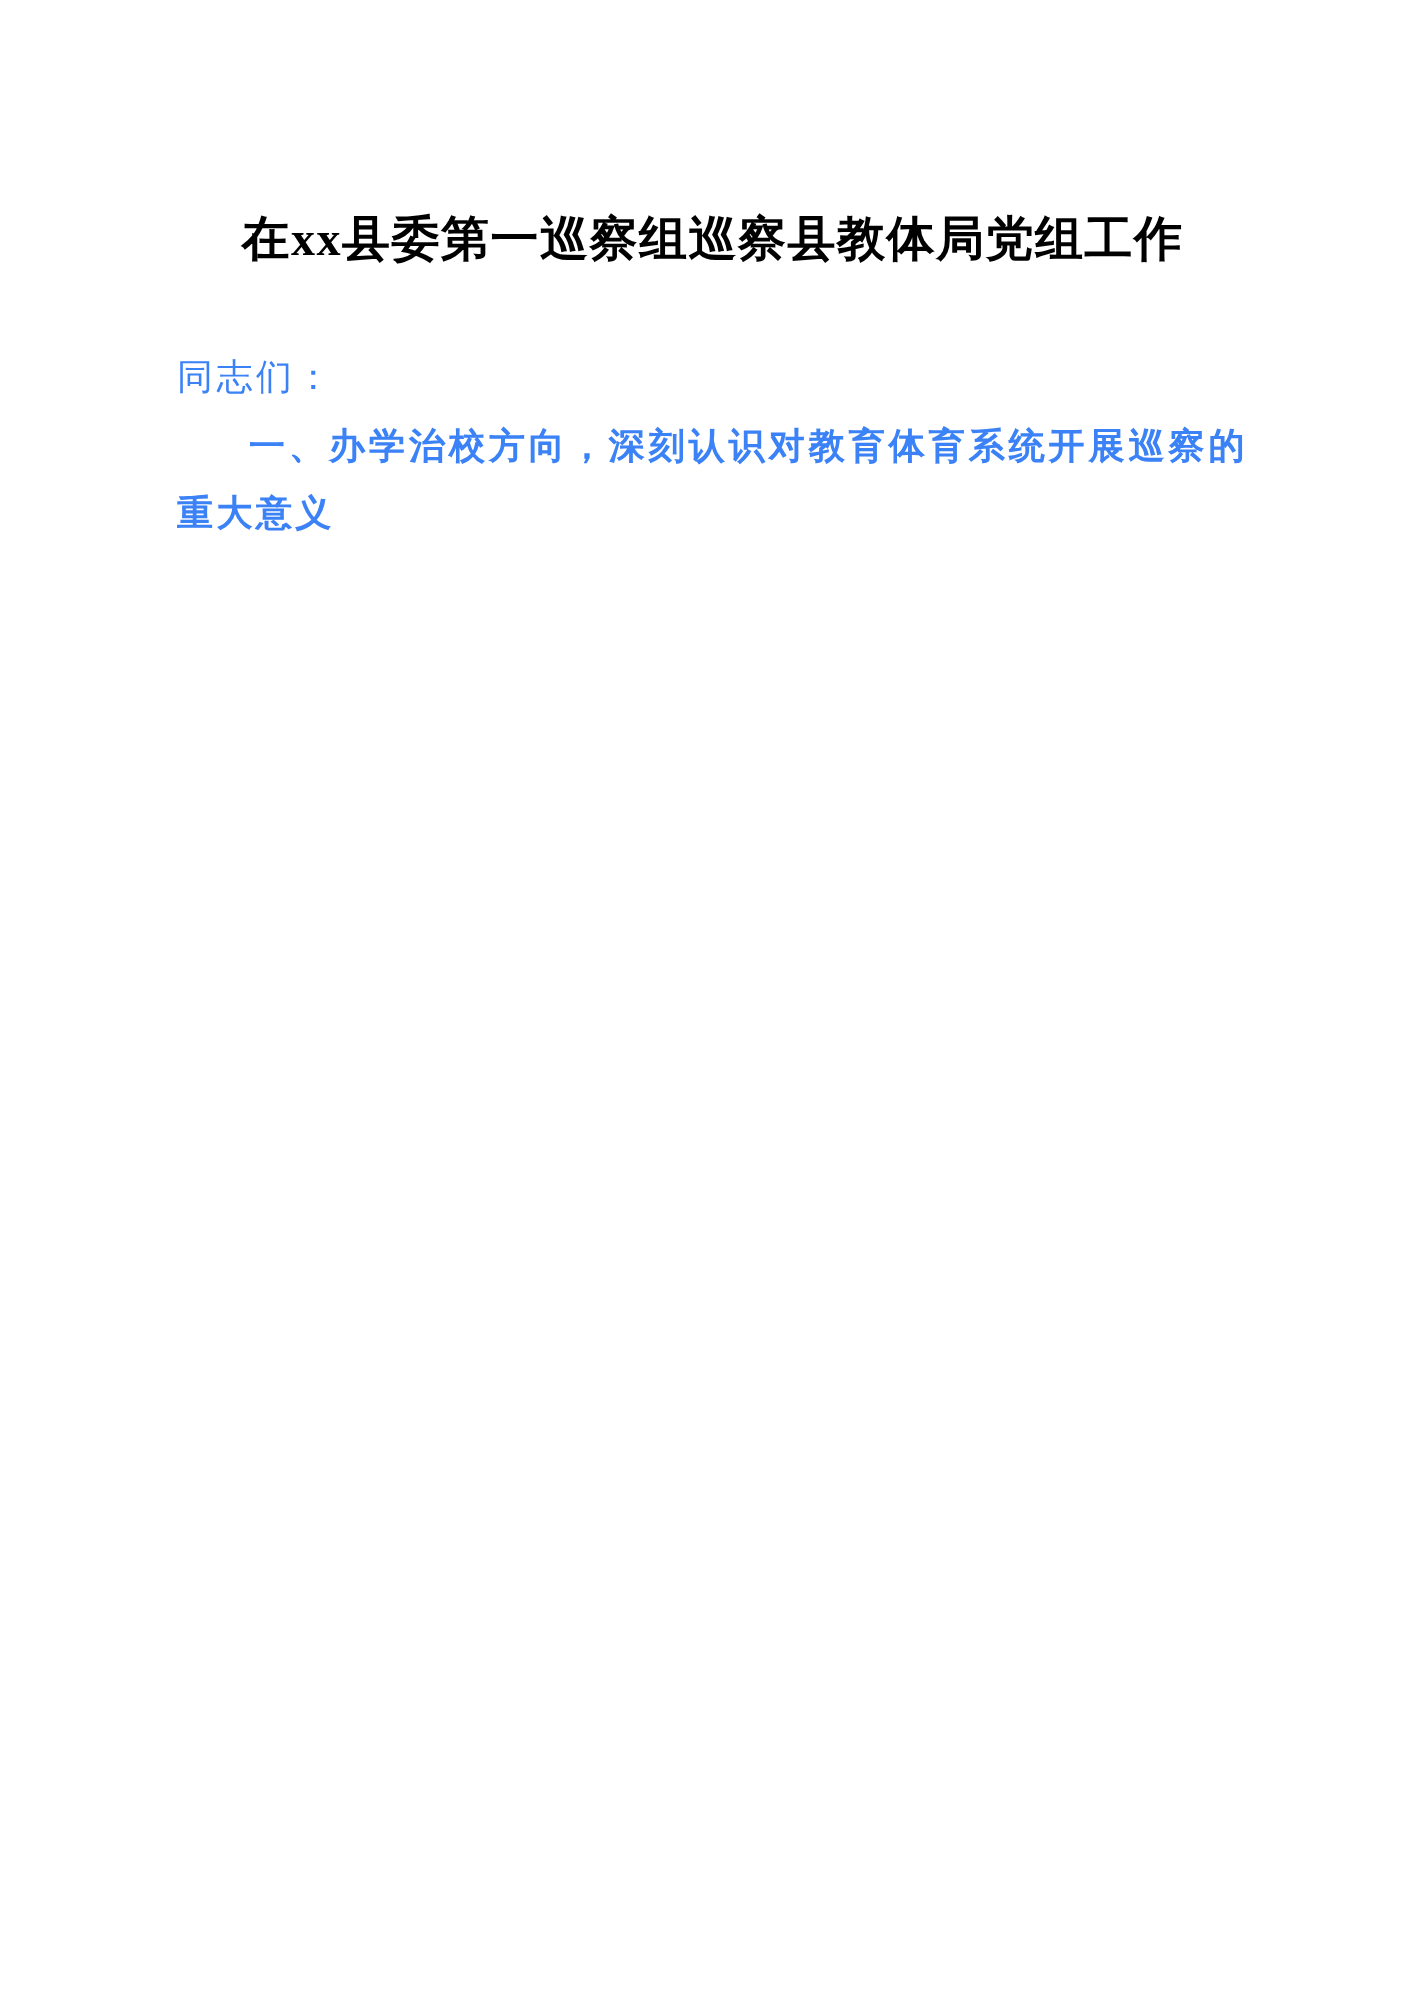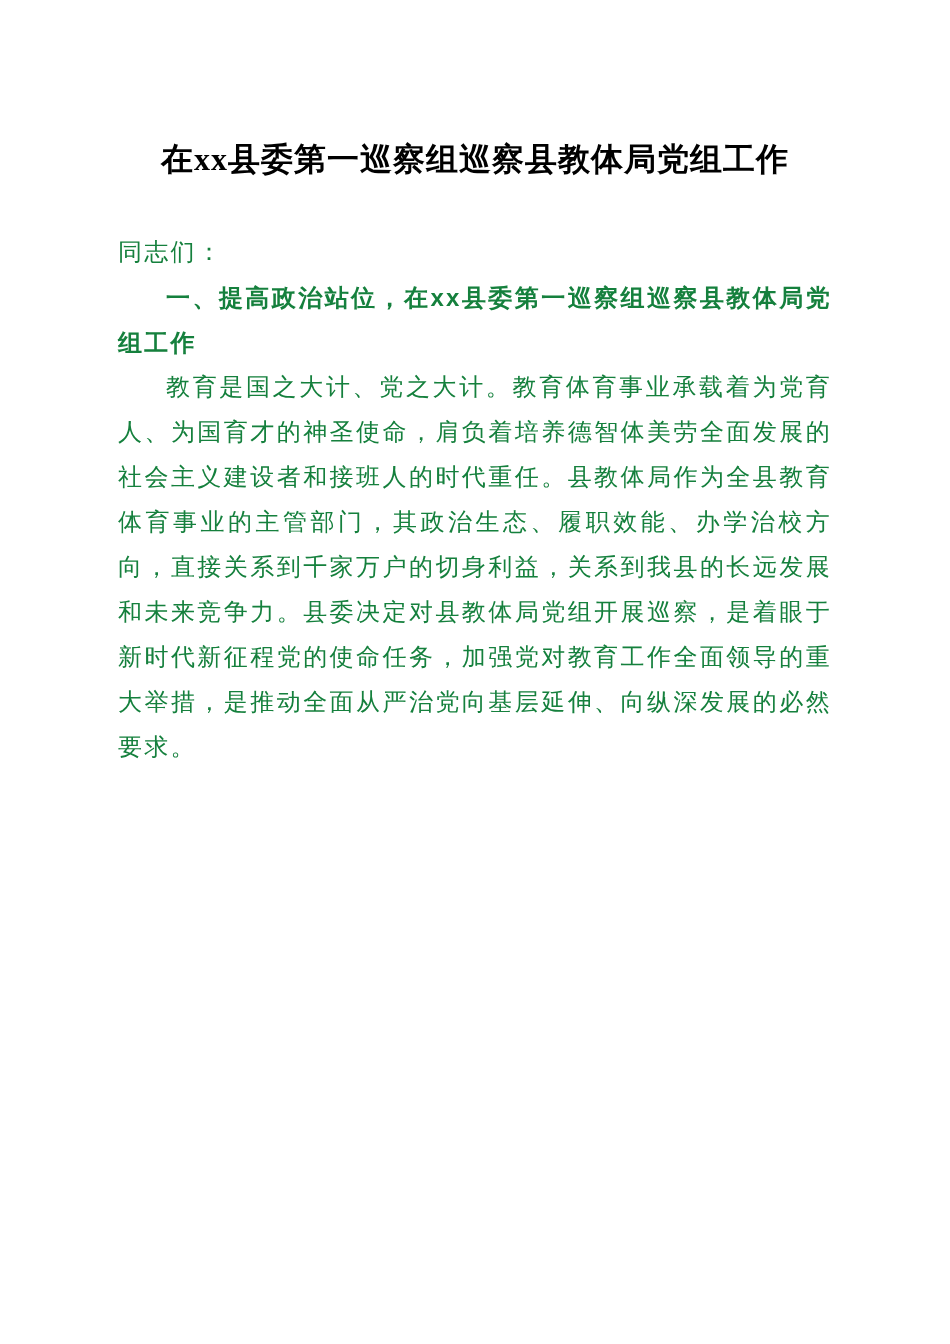--- a/index.html
+++ b/index.html
@@ -30,21 +30,21 @@
     text-align: center;
     color: #000000;
   }
   .doc-body {
     margin-top: 48px;
     font-family: "Liberation Serif", "DejaVu Serif", serif;
     font-size: 24px;
     line-height: 45px;
     letter-spacing: 2.3px;
     text-align: justify;
-    color: #15803d;
+    color: #3b82f6;
   }
   .doc-body p {
     margin: 0;
     padding: 0;
   }
   p.indent {
     text-indent: 2em;
   }
   p.heading {
     font-family: "Liberation Sans", "DejaVu Sans", sans-serif;
@@ -58,19 +58,18 @@
   <div class="content">
 
     <div class="doc-title">
       <div>在xx县委第一巡察组巡察县教体局党组工作</div>
     </div>
 
     <div class="doc-body">
       <p>同志们：</p>
 
 
-      <p class="indent heading">一、提高政治站位，在xx县委第一巡察组巡察县教体局党组工作</p>
+      <p class="indent heading">一、办学治校方向，深刻认识对教育体育系统开展巡察的重大意义</p>
 
-      <p class="indent">教育是国之大计、党之大计。教育体育事业承载着为党育人、为国育才的神圣使命，肩负着培养德智体美劳全面发展的社会主义建设者和接班人的时代重任。县教体局作为全县教育体育事业的主管部门，其政治生态、履职效能、办学治校方向，直接关系到千家万户的切身利益，关系到我县的长远发展和未来竞争力。县委决定对县教体局党组开展巡察，是着眼于新时代新征程党的使命任务，加强党对教育工作全面领导的重大举措，是推动全面从严治党向基层延伸、向纵深发展的必然要求。</p>
     </div>
 
   </div>
 </div>
 
 </body></html>

